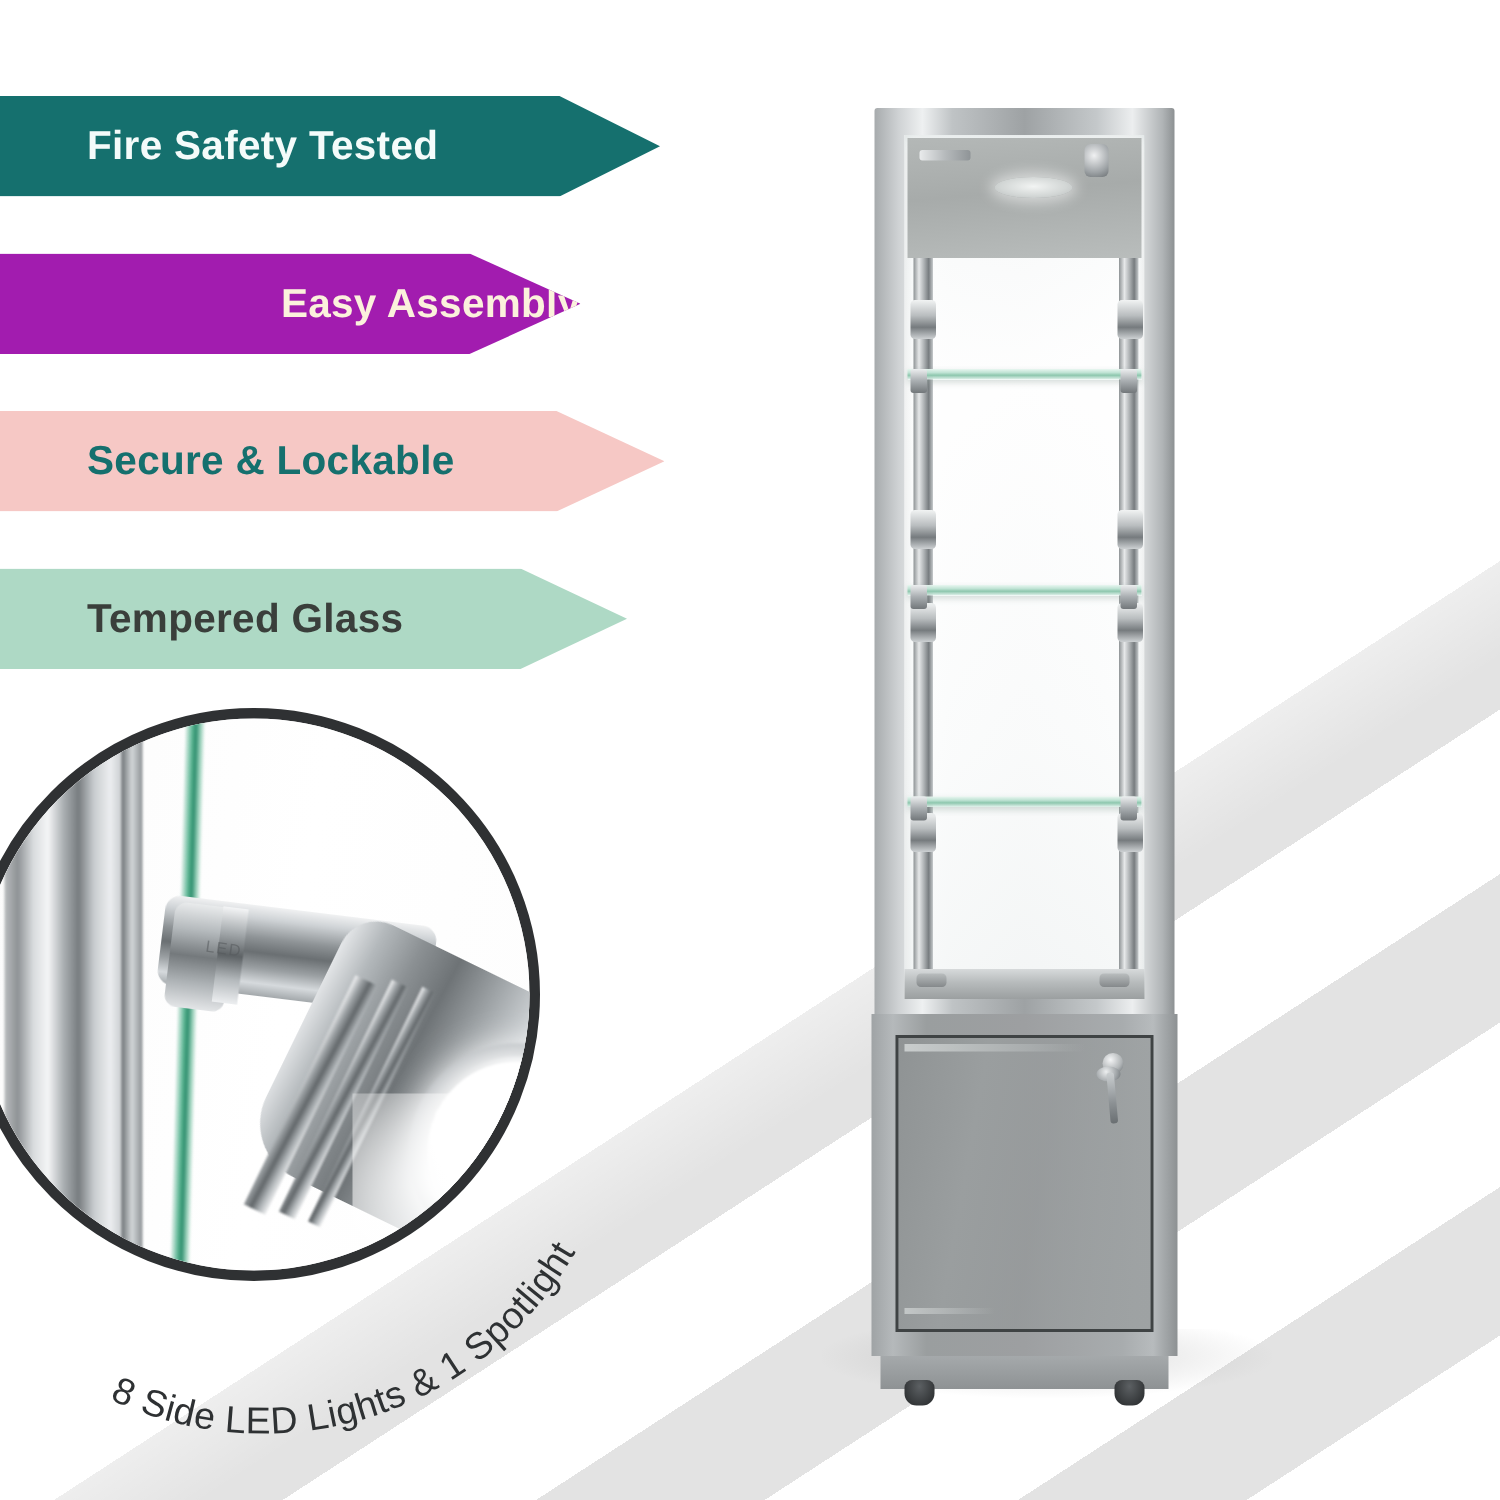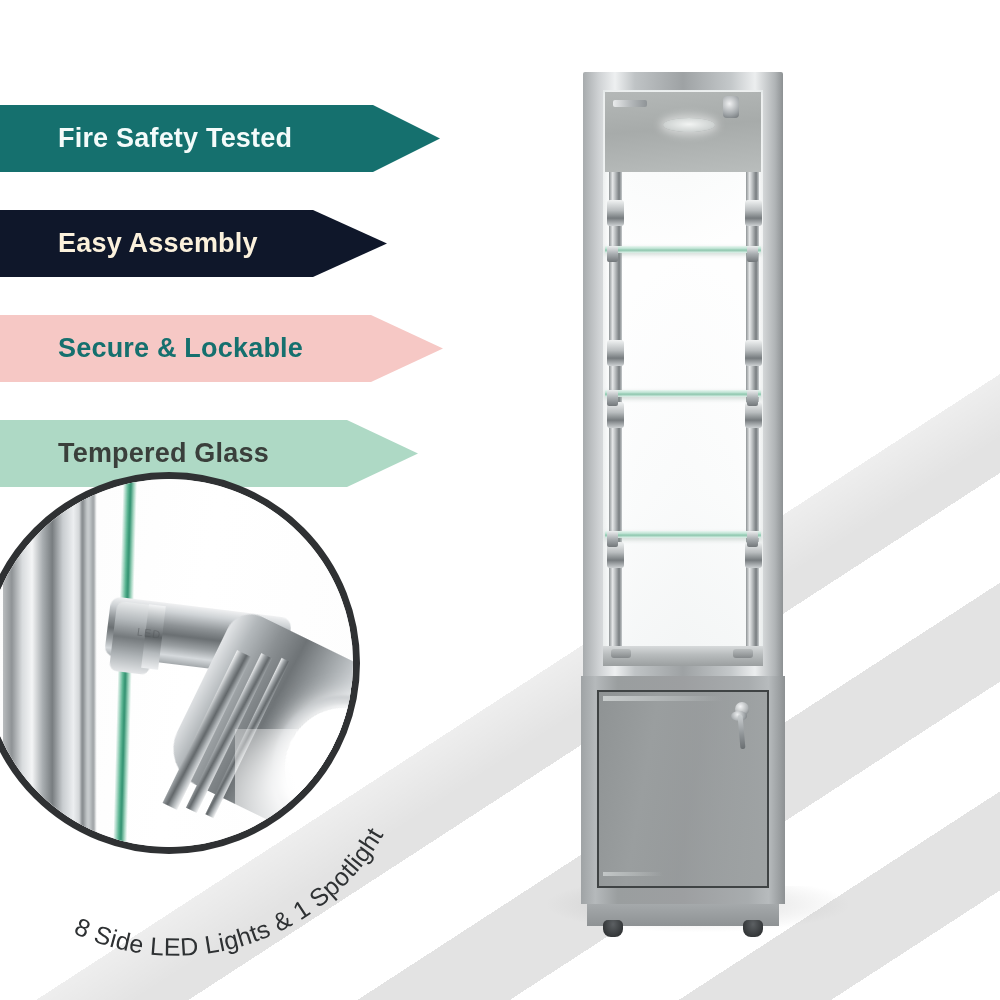--- a/index.html
+++ b/index.html
@@ -45,21 +45,21 @@
     margin-bottom:38px;
     padding-left:58px;
   }
   .banner-label {
     font-size:27px;
     font-weight:bold;
     letter-spacing:0.2px;
     white-space:nowrap;
     line-height:1;
   }
-  .b1 { width:440px; clip-path: polygon(0 0, 373px 0, 440px 50%, 373px 100%, 0 100%); margin-top: 41px; }
+  .b1 { width:440px; clip-path: polygon(0 0, 373px 0, 440px 50%, 373px 100%, 0 100%); }
   .b2 { width:387px; clip-path: polygon(0 0, 313px 0, 387px 50%, 313px 100%, 0 100%); }
   .b3 { width:443px; clip-path: polygon(0 0, 371px 0, 443px 50%, 371px 100%, 0 100%); text-align: right; }
   .b4 { width:418px; clip-path: polygon(0 0, 347px 0, 418px 50%, 347px 100%, 0 100%); }
 
   
   #inset-wrap {
     position:absolute; left:-22px; top:472px;
     width:400px; height:420px;
     z-index:7;
   }
@@ -323,21 +323,21 @@
 
 <div id="bg-stripes"></div>
 <div id="bg-wash"></div>
 
 <div id="banners">
 
   <div class="banner b1" style="background:#15706e;">
     <span class="banner-label" style="color:#f4fbfa;">Fire Safety Tested</span>
   </div>
 
-  <div class="banner b2" style="background:#0f172a;">
+  <div class="banner b2" style="background:#a21caf;justify-content:flex-end;">
     <span class="banner-label" style="color:#fbf1dc;">Easy Assembly</span>
   </div>
 
   <div class="banner b3" style="background:#f6c8c5;">
     <span class="banner-label" style="color:#15706e;">Secure &amp; Lockable</span>
   </div>
 
   <div class="banner b4" style="background:#aed9c5;">
     <span class="banner-label" style="color:#3a3f3b;">Tempered Glass</span>
   </div>

